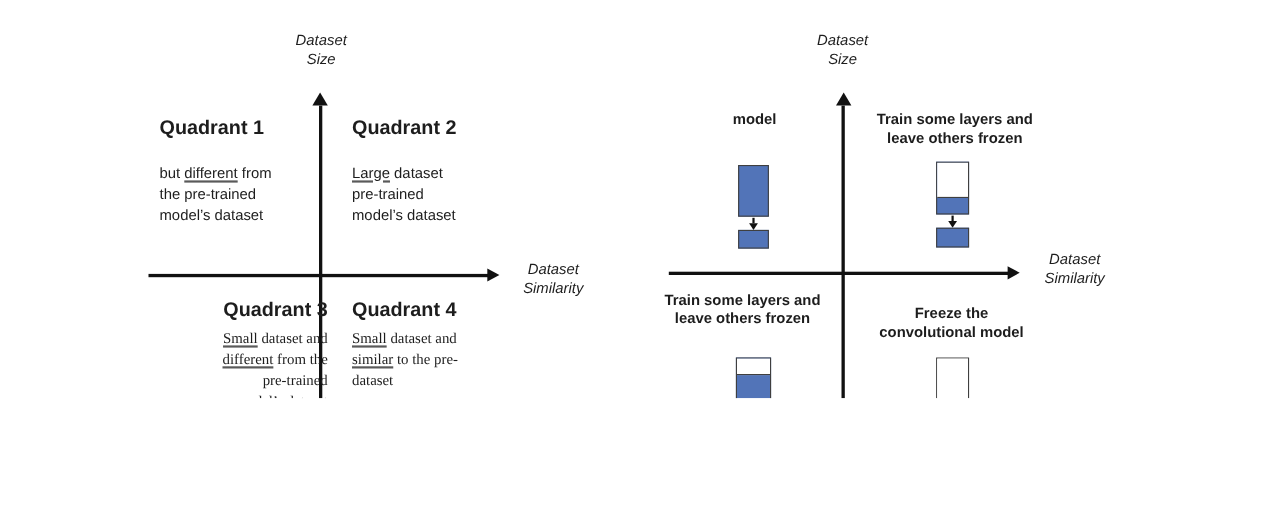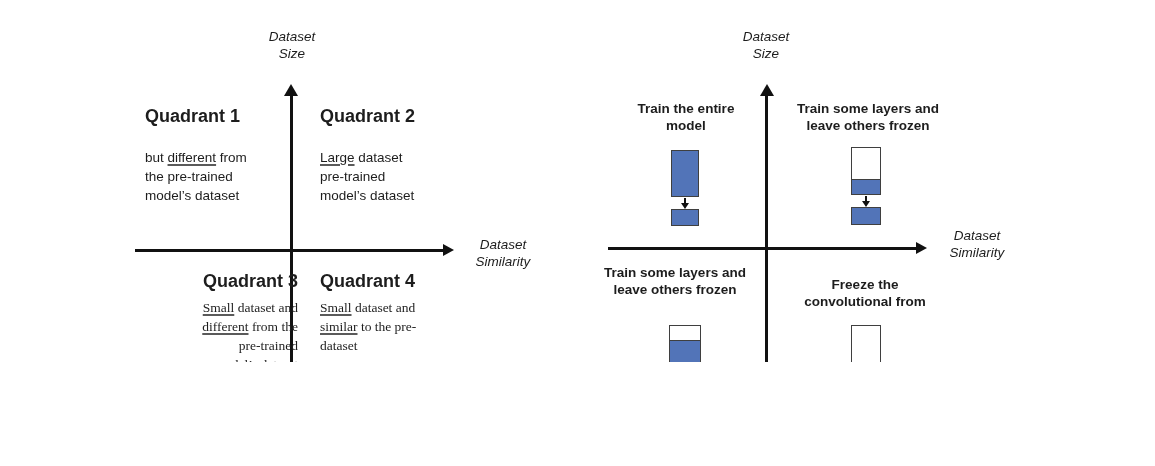--- a/index.html
+++ b/index.html
@@ -104,34 +104,33 @@
     <div class="vaxis" style="left:765px;top:96px;height:307px;"></div>
     <div class="haxis" style="left:608px;top:247px;width:309px;"></div>
     <div class="ah-right" style="left:916px;top:242px;"></div>
 
     <div class="axis-label" style="left:925px;top:227px;width:104px;">
       <div>Dataset</div>
       <div>Similarity</div>
     </div>
 
     <div class="slabel" style="left:613px;top:100px;width:146px;">
-      <div>Train the entire</div>
       <div>model</div>
     </div>
     <div class="slabel" style="left:786px;top:100px;width:164px;">
       <div>Train some layers and</div>
       <div>leave others frozen</div>
     </div>
     <div class="slabel" style="left:593px;top:264px;width:164px;">
       <div>Train some layers and</div>
       <div>leave others frozen</div>
     </div>
     <div class="slabel" style="left:783px;top:276px;width:164px;">
       <div>Freeze the</div>
-      <div>convolutional from</div>
+      <div>convolutional model</div>
     </div>
 
     <div class="bar-stack" style="left:671px;top:150px;width:28px;">
       <div class="base-bar" style="height:47px;">
         
       </div>
       <div class="mini-arrow">
         <div class="mini-shaft"></div>
           <div class="mini-head"></div>
       </div>

